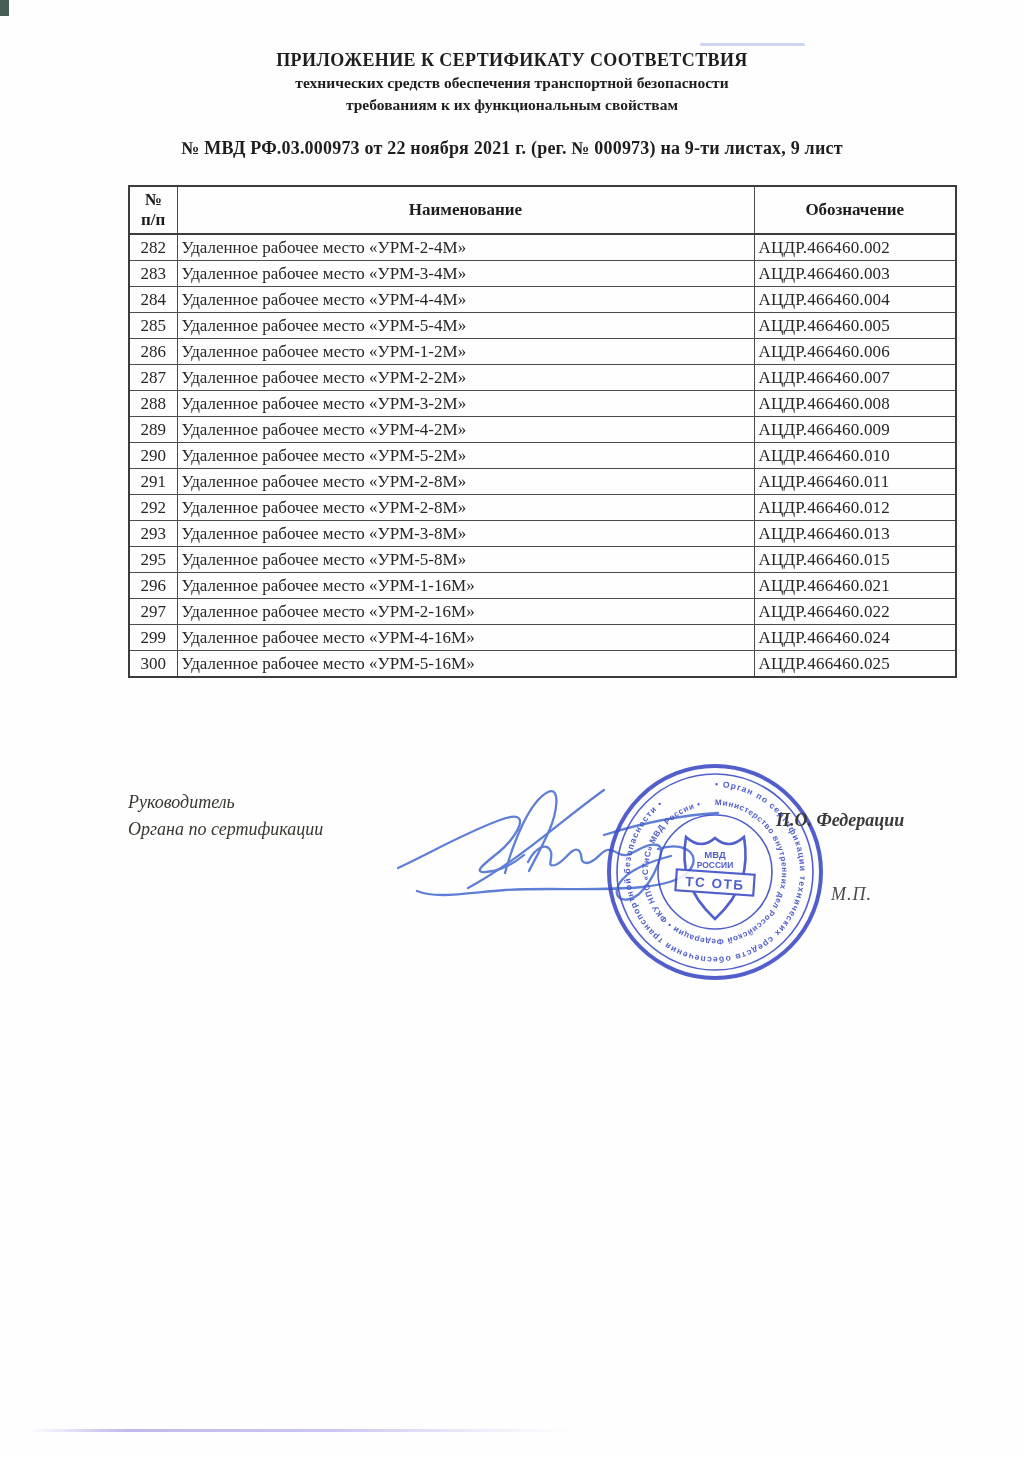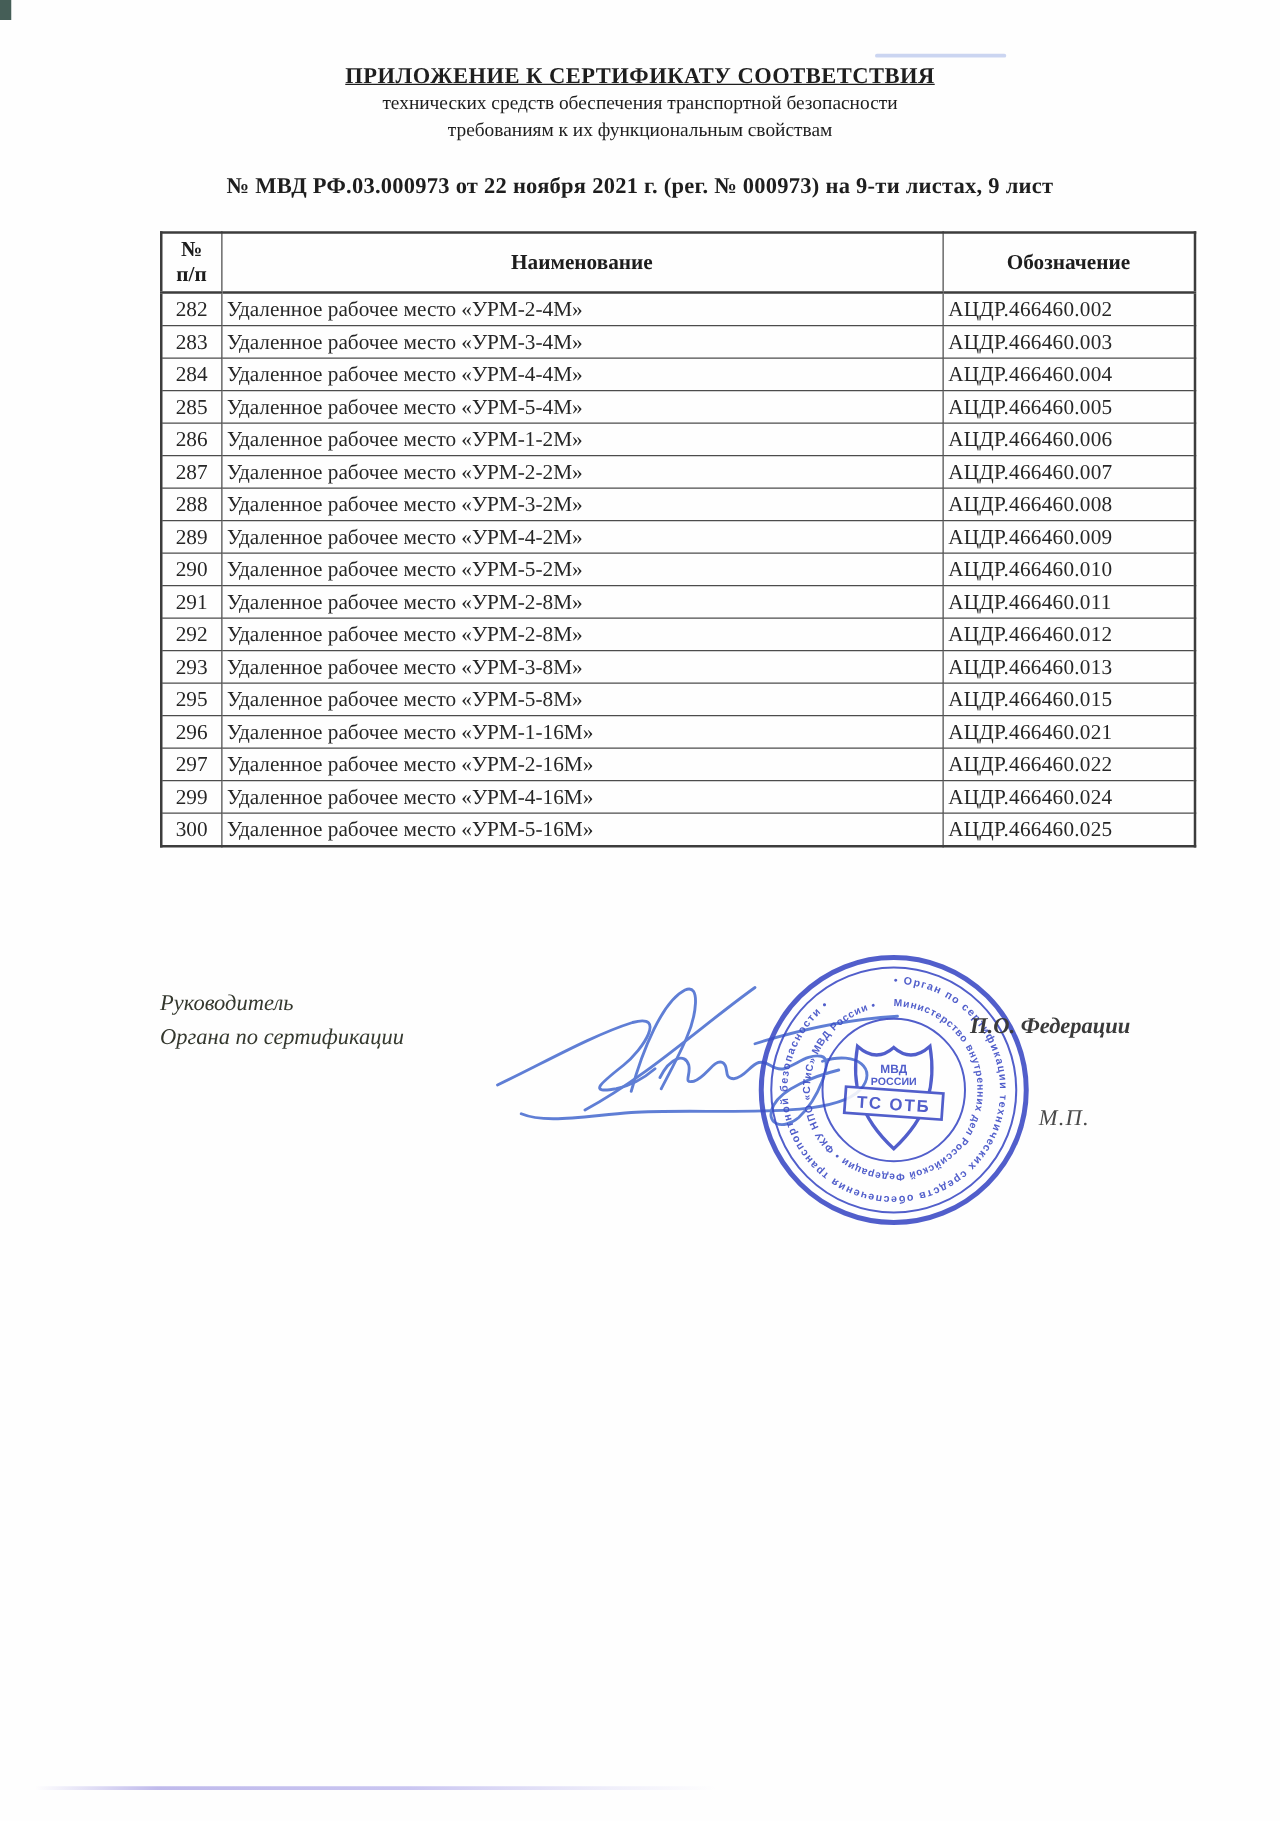--- a/index.html
+++ b/index.html
@@ -12,22 +12,22 @@
     color:#222;
     overflow:hidden;
   }
   
   .corner-mark{position:absolute;left:0;top:0;width:9px;height:16px;background:#24423a;opacity:.85;}
   .title-smudge{position:absolute;left:700px;top:43px;width:105px;height:3px;background:#8fa3e2;opacity:.45;border-radius:2px;}
   .bottom-scan-line{position:absolute;left:28px;top:1429px;width:545px;height:3px;
     background:linear-gradient(90deg,rgba(150,140,225,0) 0%,rgba(140,130,220,.55) 18%,rgba(150,142,228,.5) 55%,rgba(160,155,230,.15) 85%,rgba(160,155,230,0) 100%);}
   
   .titles{position:absolute;left:0;top:50px;width:1024px;text-align:center;color:#1e1e1e;}
-  .title-main{font-size:18px;font-weight:bold;letter-spacing:.4px;line-height:1.2;text-decoration:underline;}
-  .title-sub{font-size:15.5px;font-weight:normal;line-height:1.45;}
+  .title-main{font-size:18px;font-weight:bold;letter-spacing:.4px;line-height:1.2;}
+  .title-sub{font-size:15.5px;font-weight:bold;line-height:1.45;}
   .reg-line{position:absolute;left:0;top:138px;width:1024px;text-align:center;
     font-size:18px;font-weight:bold;color:#1e1e1e;letter-spacing:.2px;}
   
   table.cert{
     position:absolute;left:128px;top:185px;width:827px;
     border-collapse:collapse;table-layout:fixed;
     font-size:17px;color:#262626;
   }
   table.cert col.c-num{width:48px;}
   table.cert col.c-name{width:577px;}

